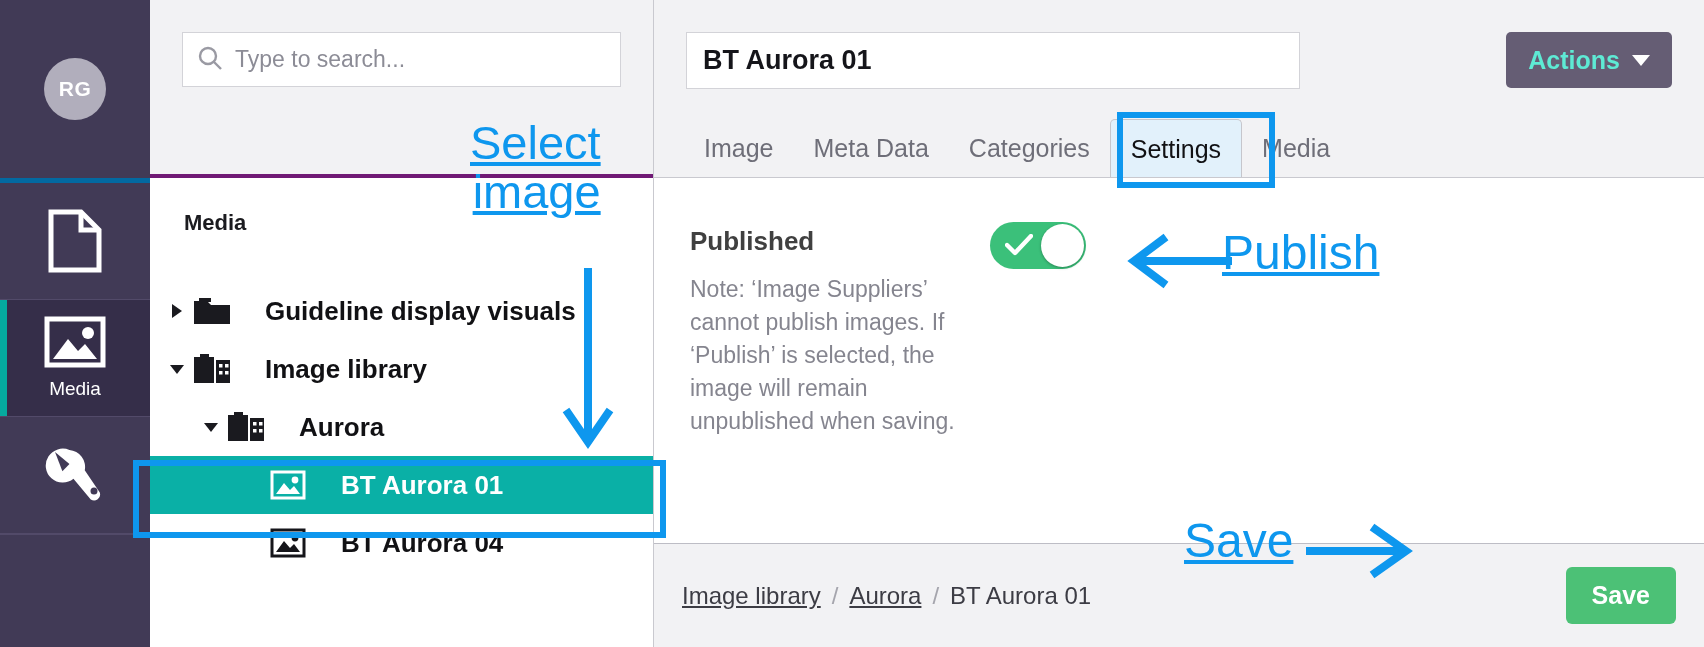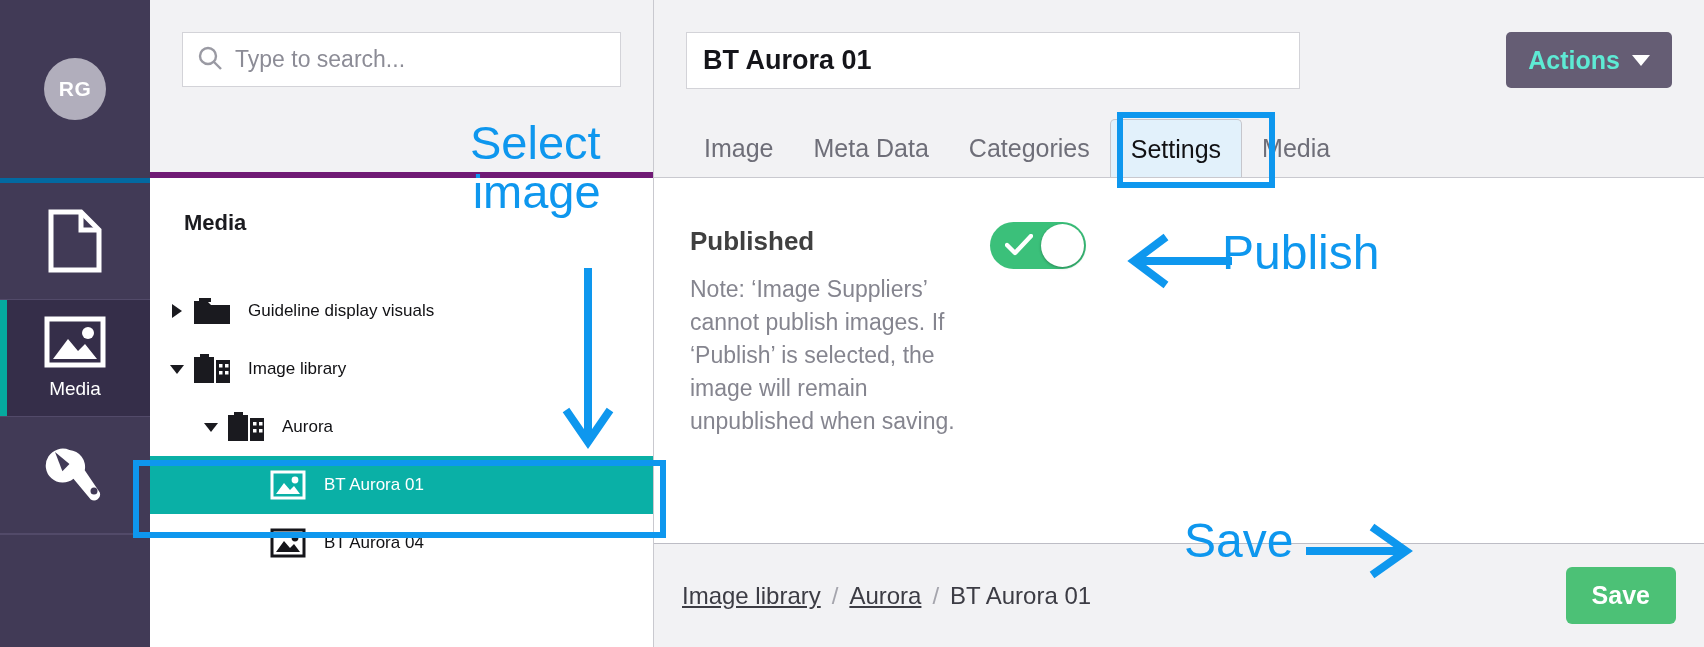--- a/index.html
+++ b/index.html
@@ -26,32 +26,32 @@
     border-bottom:1px solid #524a69;}
   .rail-item.active{background:#352e49;}
   .rail-item.active:before{content:"";position:absolute;left:0;top:0;bottom:0;width:7px;background:#0aa;
     background:#05aa9e;}
   .rail-label{color:#ffffff;font-size:19px;margin-top:10px;}
   .rail-icon svg{display:block;}
   
   .tree-col{width:503px;flex:0 0 503px;background:#ffffff;display:flex;flex-direction:column;
     position:relative;}
   .tree-search-bar{height:178px;flex:0 0 178px;background:#f2f2f4;
-     border-bottom:6px solid #701a75;box-sizing:border-box;padding:32px 32px 0 32px;}
+     border-bottom:4px solid #701a75;box-sizing:border-box;padding:32px 32px 0 32px;}
   .search-box{height:55px;background:#ffffff;border:1px solid #d3d3d8;
     display:flex;align-items:center;padding:0 14px;box-sizing:border-box;}
   .search-box .mag{flex:0 0 auto;margin-right:12px;}
   .search-ph{color:#8c8c96;font-size:23px;}
   .tree-body{flex:1;padding:18px 0 0 0;position:relative;}
   .tree-title{font-size:22px;font-weight:bold;color:#1b1b1f;padding:14px 0 0 34px;}
   .tree{margin-top:46px;}
   .tree-row{display:flex;align-items:center;height:58px;padding-left:14px;box-sizing:border-box;}
   .tree-row .caret{width:26px;flex:0 0 26px;display:flex;justify-content:center;align-items:center;}
   .tree-row .ticon{width:44px;flex:0 0 44px;display:flex;justify-content:center;align-items:center;}
-  .tree-row .tlabel{font-size:17px;color:#111114;margin-left:14px;white-space:nowrap;}
+  .tree-row .tlabel{font-size:26px;color:#111114;margin-left:31px;white-space:nowrap;font-weight:bold;}
   .indent-1{padding-left:48px;}
   .indent-2{padding-left:90px;}
   .tree-row.selected{background:#0ab0a6;}
   .tree-row.selected .tlabel{color:#ffffff;}
   
   .detail{flex:1;display:flex;flex-direction:column;background:#ffffff;
      border-left:1px solid #c9c9cf;position:relative;}
   .detail-top{height:120px;flex:0 0 120px;background:#f2f2f4;display:flex;align-items:center;
      padding:0 32px;box-sizing:border-box;}
   .title-input{flex:1;max-width:614px;height:57px;background:#ffffff;border:1px solid #d3d3d8;
@@ -77,21 +77,21 @@
   .toggle .chk{position:absolute;left:15px;top:12px;}
   .footer{height:104px;flex:0 0 104px;background:#f2f2f4;border-top:1px solid #bdbdc5;
      display:flex;align-items:center;padding:0 28px;box-sizing:border-box;}
   .crumbs{font-size:24px;color:#3c3c44;display:flex;align-items:center;gap:11px;}
   .crumbs a{color:#3c3c44;text-decoration:underline;cursor:pointer;}
   .crumbs .sep{color:#a5a5ad;}
   .save-btn{margin-left:auto;background:#4cc176;color:#ffffff;font-size:25px;font-weight:bold;
      border:none;border-radius:6px;height:57px;padding:0 26px;cursor:pointer;}
   
   .anno{position:absolute;color:#0e97ee;font-size:47px;line-height:1.05;pointer-events:none;
-     white-space:pre;}
+     white-space:pre;text-decoration:underline;}
   .anno-select{left:470px;top:118px;text-align:right;}
   .anno-publish{left:1222px;top:228px;font-size:48px;}
   .anno-save{left:1184px;top:516px;font-size:48px;}
   .hl{position:absolute;border:6px solid #0e97ee;box-sizing:border-box;pointer-events:none;}
   .hl-settings{left:1117px;top:112px;width:158px;height:76px;}
   .hl-row{left:133px;top:460px;width:533px;height:78px;}
   svg.anno-arrow{position:absolute;pointer-events:none;}
 </style>
 </head>
 <body>

